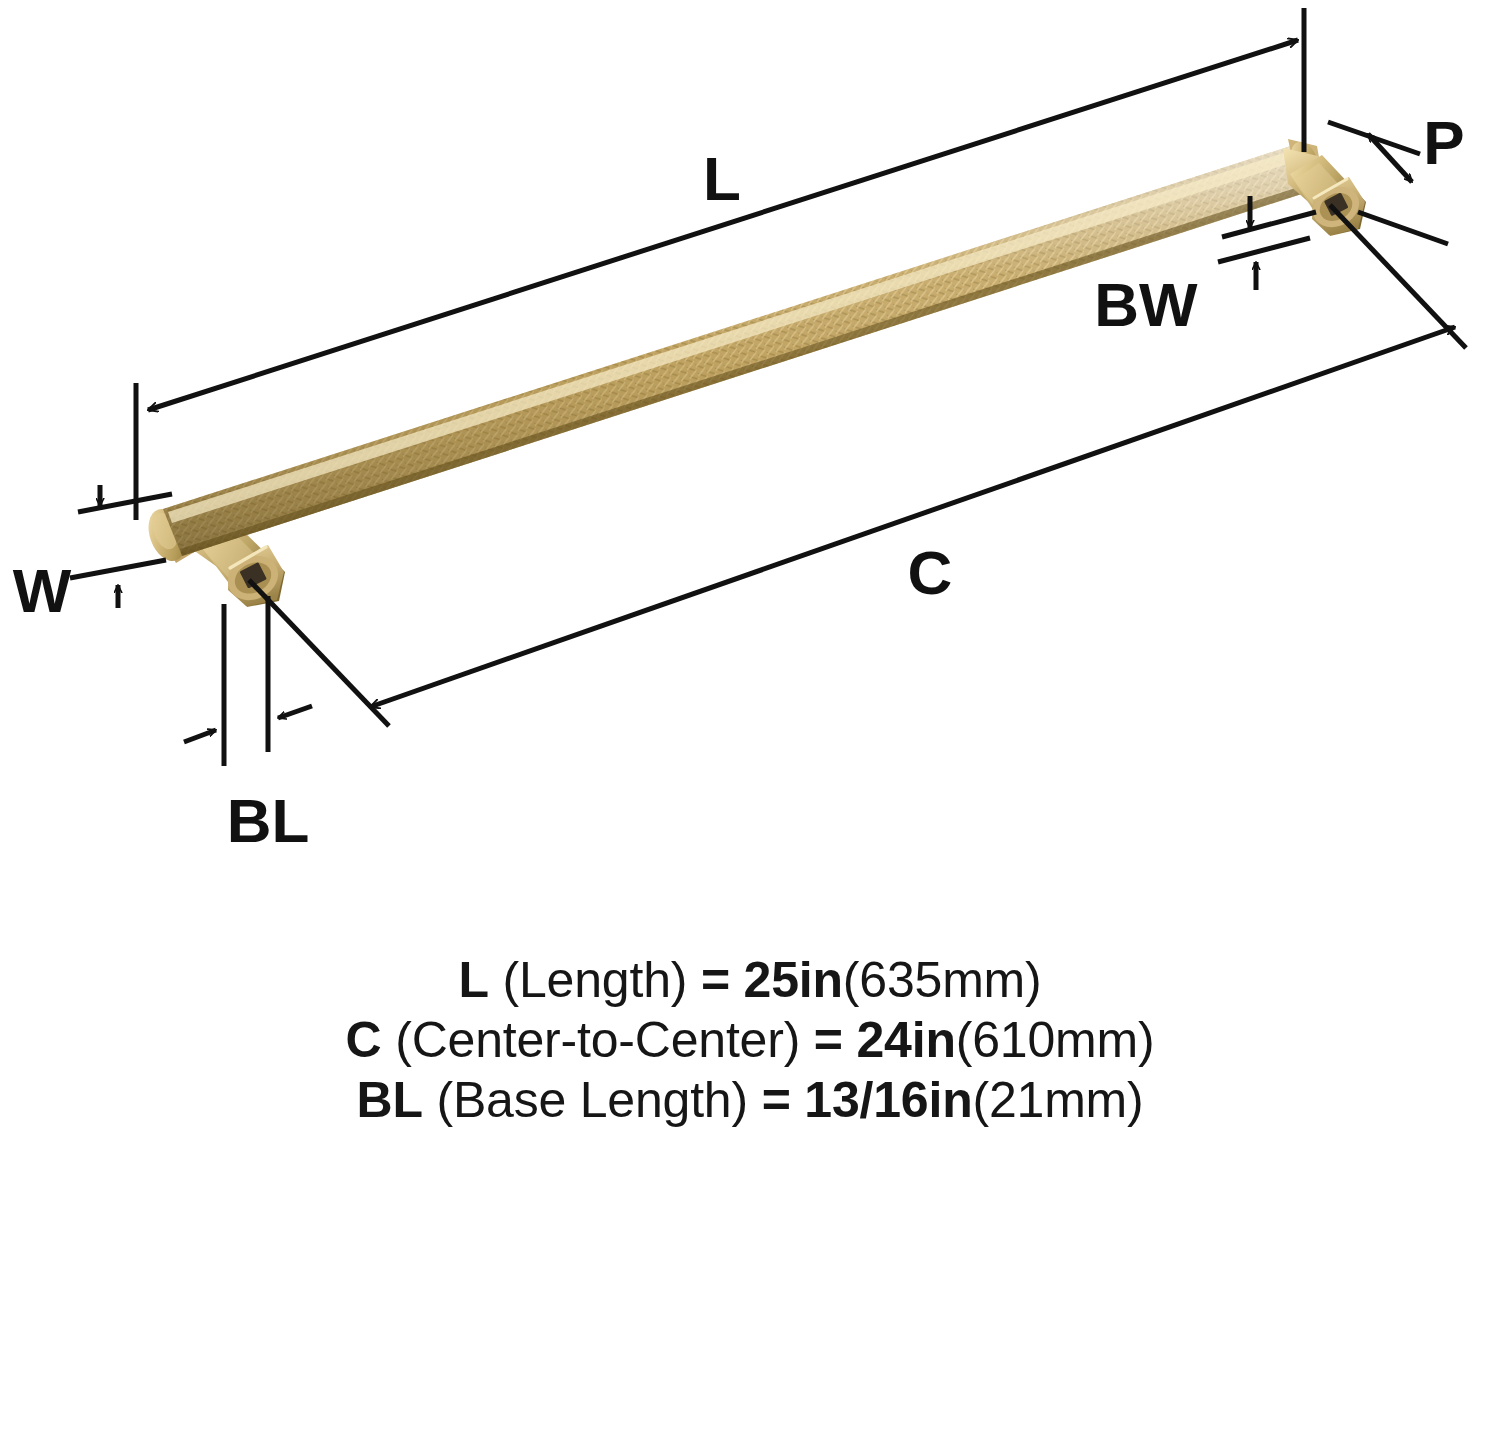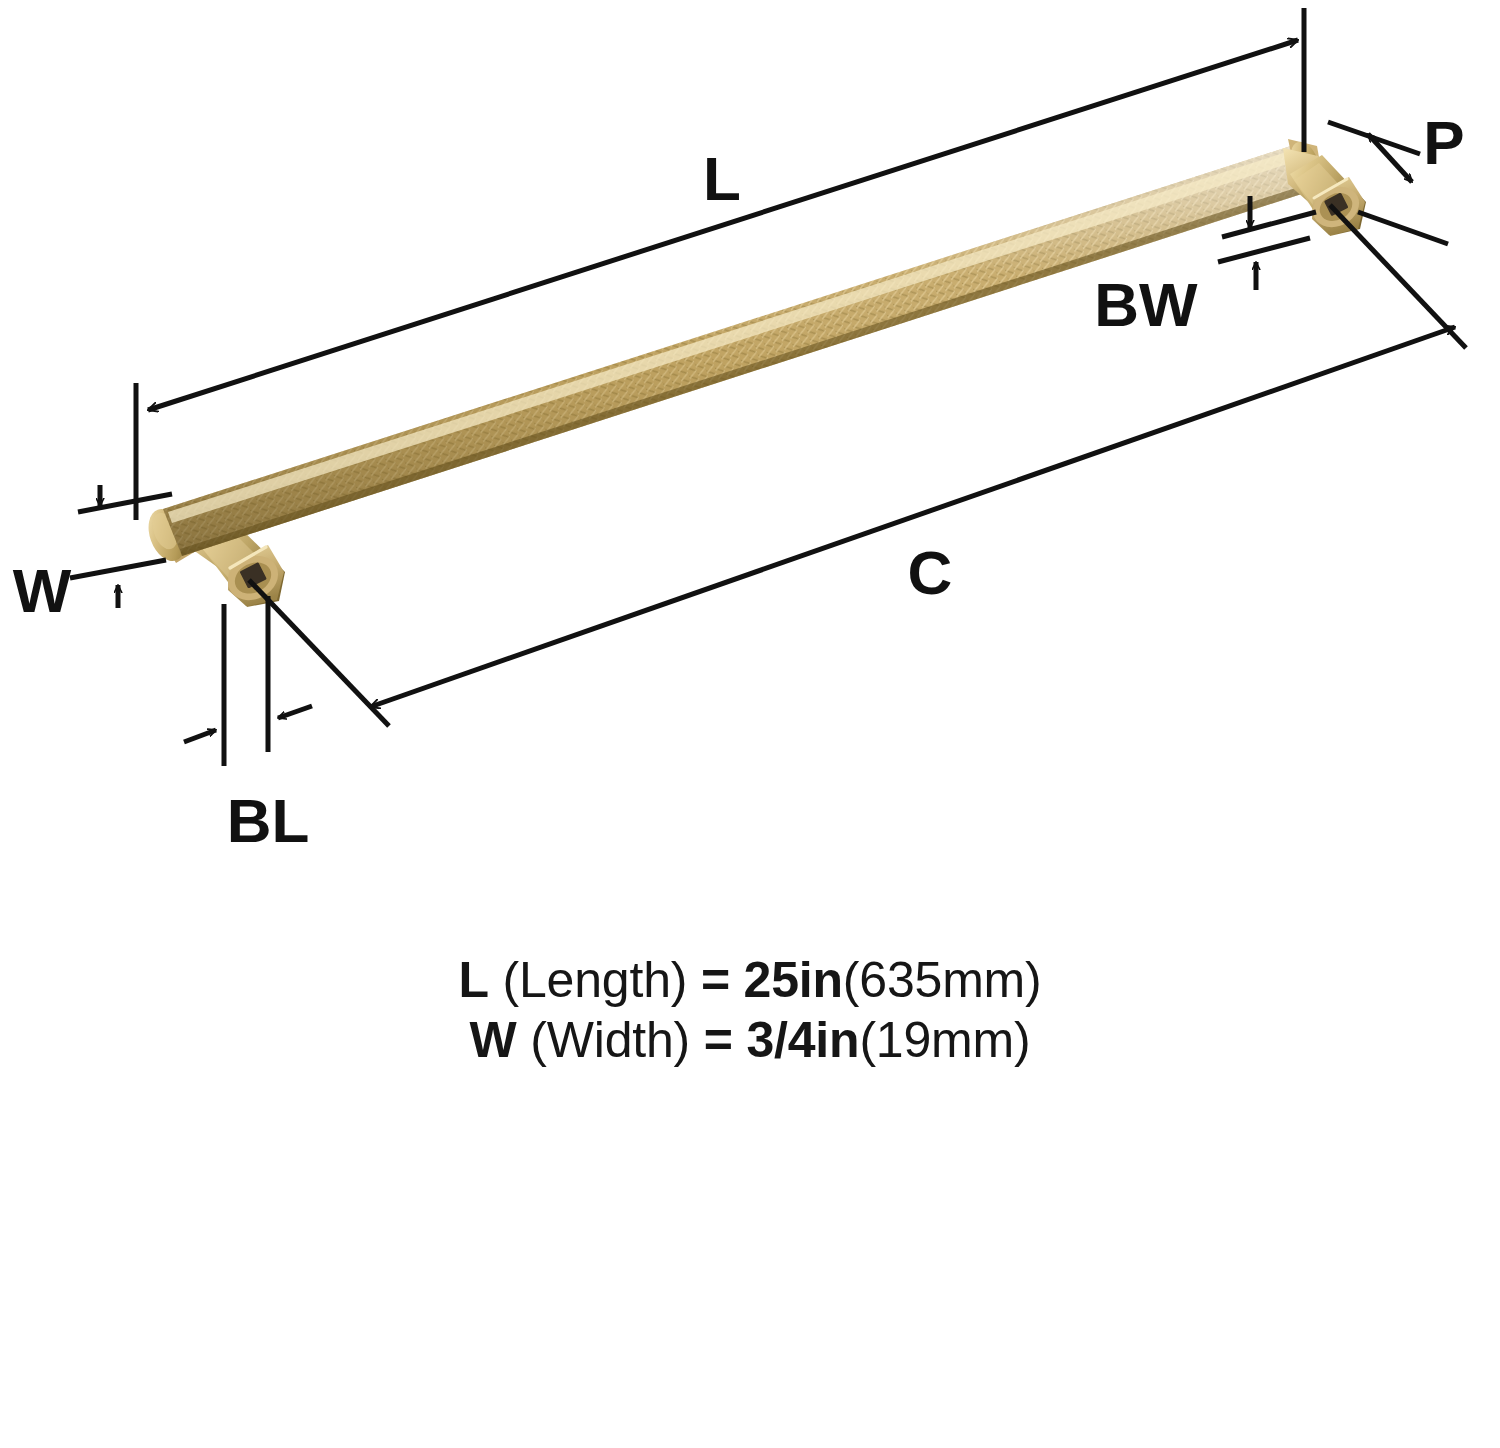--- a/index.html
+++ b/index.html
@@ -241,25 +241,31 @@
 
   <div class="legend-block">
 
     <div class="legend-row">
       <span class="sym">L</span>
       <span class="name">(Length)</span>
       <span class="eq">=</span>
       <span class="imperial">25in</span><span class="metric">(635mm)</span>
     </div>
 
+
+
     <div class="legend-row">
-      <span class="sym">W</span>
-      <span class="name">(Width)</span>
+      <span class="sym">C</span>
+      <span class="name">(Center-to-Center)</span>
       <span class="eq">=</span>
-      <span class="imperial">3/4in</span><span class="metric">(19mm)</span>
+      <span class="imperial">24in</span><span class="metric">(610mm)</span>
     </div>
 
-
-
+    <div class="legend-row">
+      <span class="sym">BL</span>
+      <span class="name">(Base Length)</span>
+      <span class="eq">=</span>
+      <span class="imperial">13/16in</span><span class="metric">(21mm)</span>
+    </div>
 
 
   </div>
 </div>
 
 </body></html>

